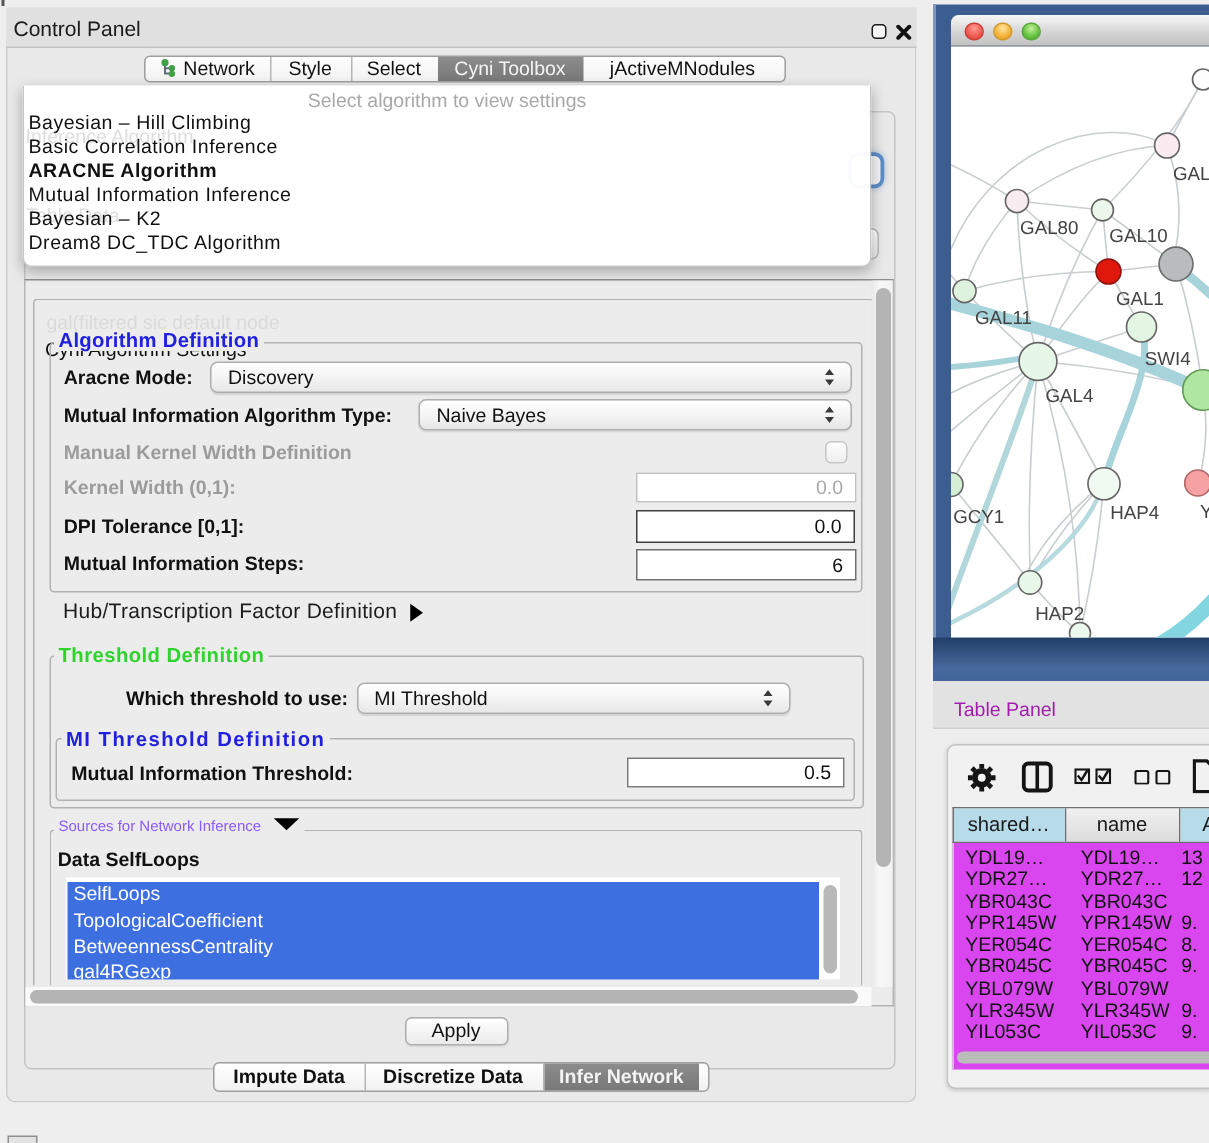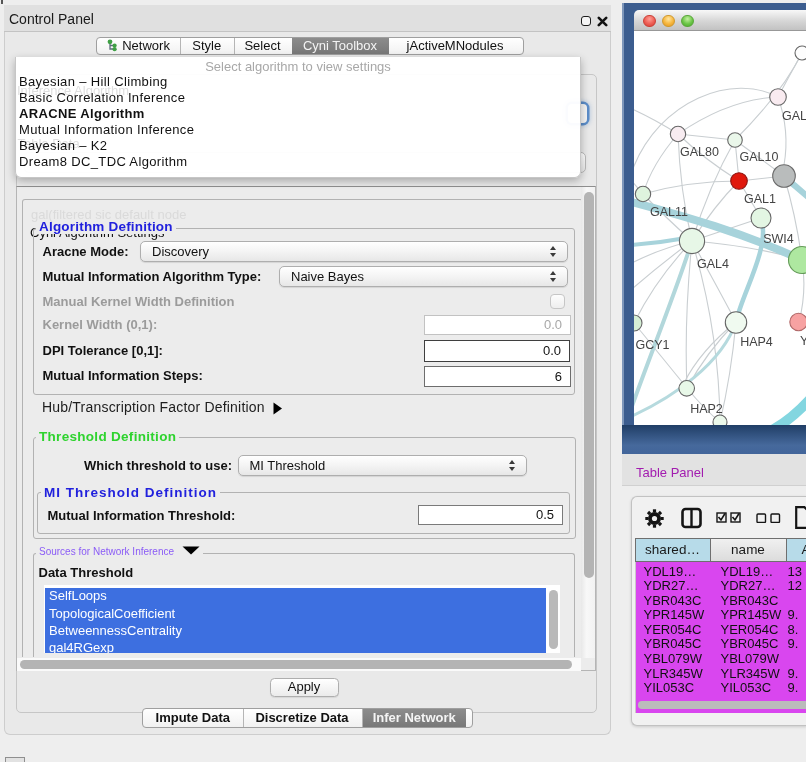--- a/index.html
+++ b/index.html
@@ -101,21 +101,21 @@
 <div class="gtitle" style="left:41px;top:485px;color:#2121dd;font-size:13.5px;font-weight:bold;letter-spacing:1px;">MI Threshold Definition</div>
 
 <div class="lbl" style="left:47.5px;top:507.5px;">Mutual Information Threshold:</div>
 <div class="inp" style="left:418px;top:504.5px;width:135px;height:18px;line-height:18px;border:1px solid #7a7a7a;">0.5</div>
 
 <div class="grp" style="left:33px;top:553px;width:540px;height:103px;border-bottom:none;border-radius:3px 3px 0 0;"></div>
 <div class="gtitle" style="left:36px;top:544px;color:#8b5cf6;font-size:10px;">Sources for Network Inference&nbsp;<svg style="margin-left:5px" width="18" height="9" viewBox="0 0 18 9">
       <path d="M0.5 0.5 L17.5 0.5 L9 8.5 Z" fill="#000"></path>
     </svg></div>
 
-<div class="lbl" style="left:38.5px;top:565px;">Data Threshold</div>
+<div class="lbl" style="left:38.5px;top:565px;">Data SelfLoops</div>
 
 <div class="abs" style="left:43.5px;top:585px;width:516.5px;height:68px;background:#fff;"></div>
 <div class="abs" style="left:45px;top:588.4px;width:500.5px;height:64.6px;background:#3d6fe0;overflow:hidden;">
   <div style="position:absolute;left:4px;top:1px;font-size:13px;color:#fff;line-height:13px;">SelfLoops</div>
   <div style="position:absolute;left:4px;top:18.2px;font-size:13px;color:#fff;line-height:13px;">TopologicalCoefficient</div>
   <div style="position:absolute;left:4px;top:35.4px;font-size:13px;color:#fff;line-height:13px;">BetweennessCentrality</div>
   <div style="position:absolute;left:4px;top:52.6px;font-size:13px;color:#fff;line-height:13px;">gal4RGexp</div>
 </div>
 <div class="abs" style="left:548.5px;top:590px;width:9px;height:59px;background:#b9b9b9;border-radius:5px;"></div>
 

